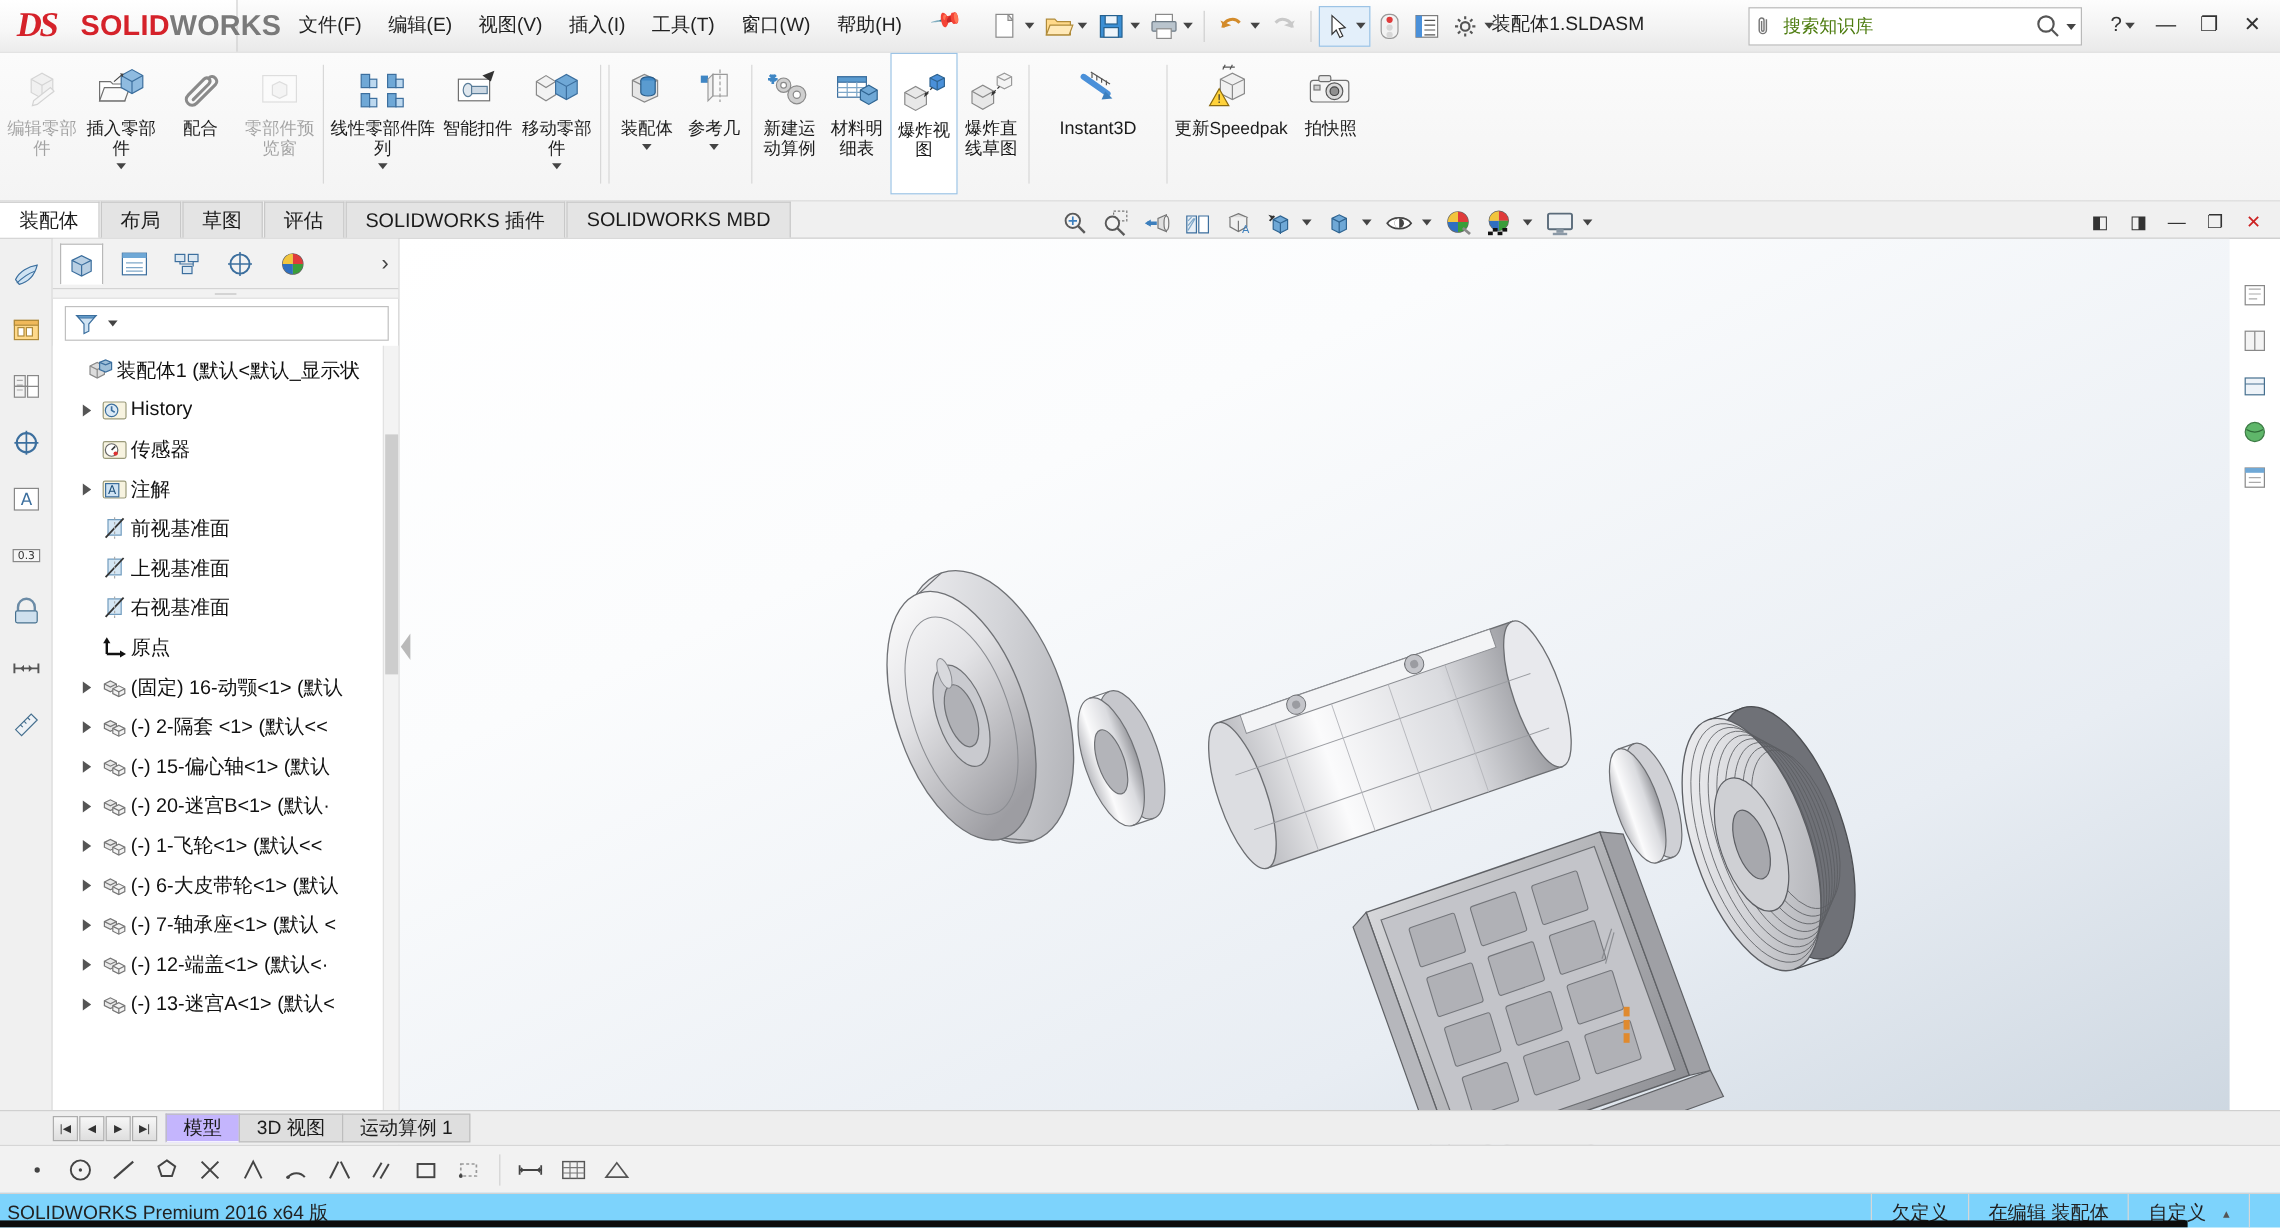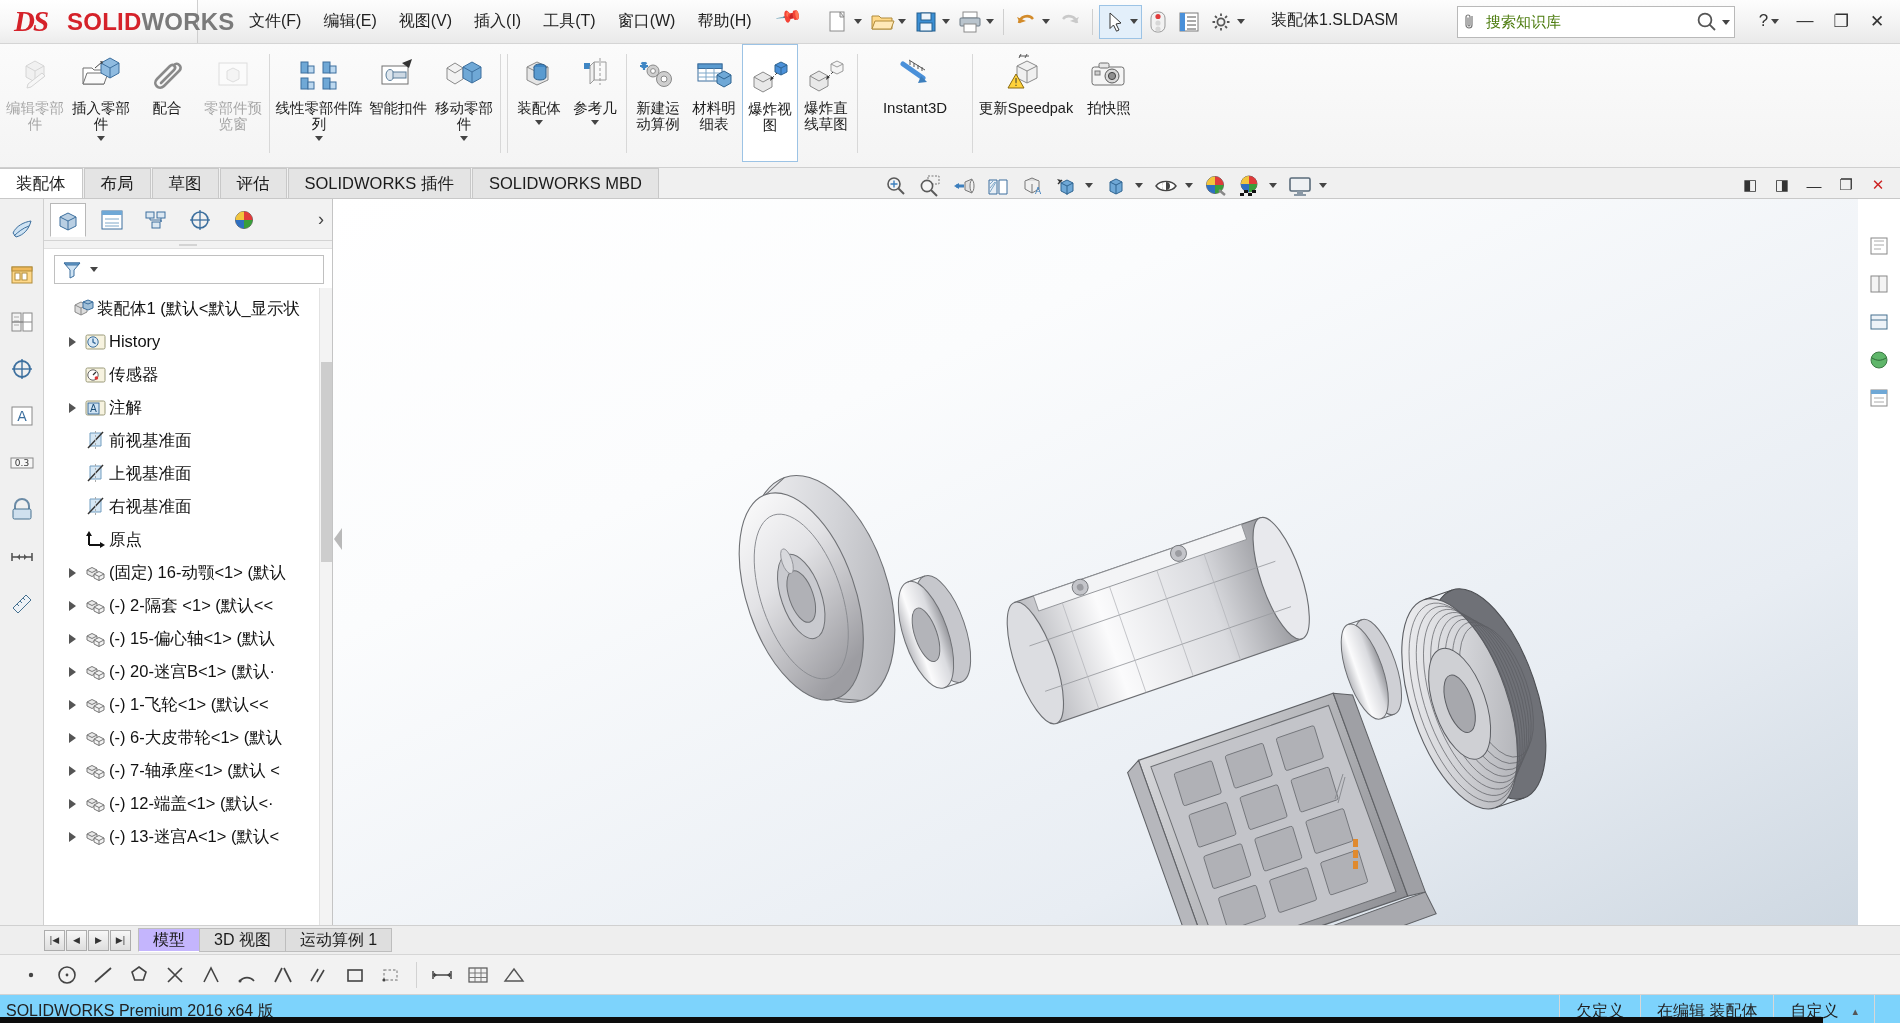--- a/index.html
+++ b/index.html
@@ -47,21 +47,21 @@
     display: flex; align-items: center; justify-content: center;
     height: 34px; padding: 0 3px; cursor: default; position: relative;
   }
   .caret { width: 0; height: 0; border-left: 4px solid transparent;
            border-right: 4px solid transparent; border-top: 5px solid #444;
            margin-left: 3px; }
   .qat-sep { width: 1px; height: 26px; background: #cfcfcf; margin: 0 5px; }
 
   .doc-title {
     position: absolute; left: 1243px; top: 10px;
-    font-size: 16px; color: #222; white-space: nowrap; margin-left: 28px;
+    font-size: 16px; color: #222; white-space: nowrap;
   }
 
   .searchbox {
     position: absolute; left: 1457px; top: 6px;
     width: 278px; height: 32px;
     border: 1px solid #b9b9b9; background: #fff;
     display: flex; align-items: center; padding: 0 4px;
   }
   .search-ph { font-size: 15px; color: #4d7c0f; margin-left: 8px; }
   .search-mag { margin-left: auto; display: flex; align-items: center; }

